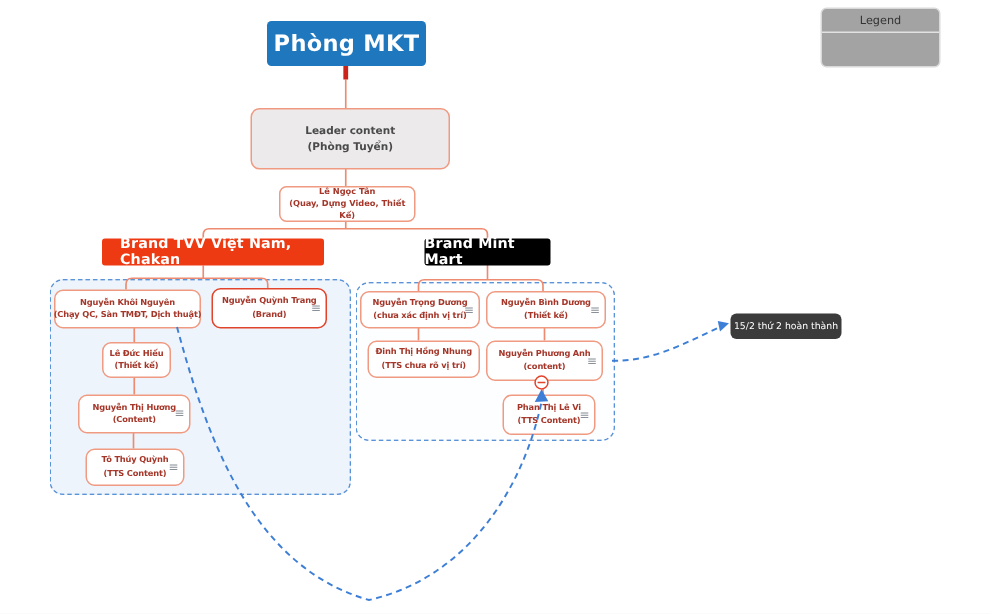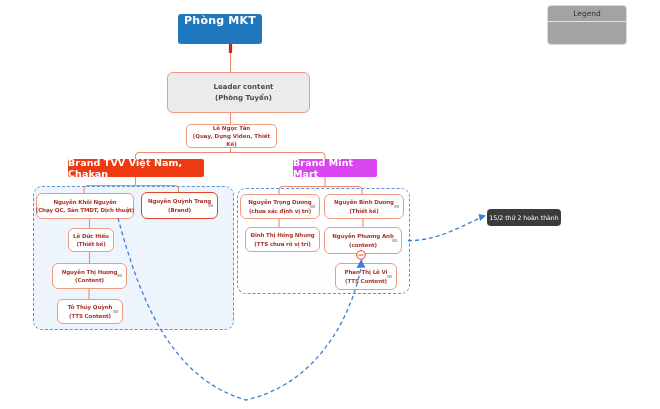--- a/index.html
+++ b/index.html
@@ -4,30 +4,30 @@
 <style>
   html,body{margin:0;padding:0;background:#fff;}
   .canvas{
     position:relative;width:660px;height:409px;background:#ffffff;
     font-family:"DejaVu Sans",sans-serif;overflow:hidden;
     outline:1px solid #ededed;
   }
   svg.layer{position:absolute;left:0;top:0;pointer-events:none;}
   
   .root-node{
-    position:absolute;left:178px;top:14px;width:84px;height:30px;
-    border-radius:3px;color:#fff;font-weight:bold;font-size:11px;
-    display:flex;justify-content:center;letter-spacing:.2px;
+    position:absolute;left:178px;top:14px;width:106px;height:30px;
+    border-radius:3px;color:#fff;font-weight:bold;font-size:15px;
+    display:flex;align-items:center;justify-content:center;letter-spacing:.2px;
   }
   
   .leader-box{
     position:absolute;left:167px;top:72px;width:131px;height:39px;
     background:#eceaea;border:1px solid #f09a82;border-radius:6px;
     color:#4a4a4a;font-weight:bold;font-size:7px;line-height:1.5;
-    display:flex;flex-direction:column;align-items:center;justify-content:center;text-align:center;padding-left:10px;
+    display:flex;flex-direction:column;align-items:center;justify-content:center;text-align:center;
   }
   
   .coord-box{
     position:absolute;left:186px;top:124px;width:89px;height:22px;
     background:#fff;border:1px solid #f09a82;border-radius:5px;
     color:#a5372a;font-weight:bold;font-size:5.5px;line-height:1.5;
     display:flex;flex-direction:column;align-items:center;justify-content:center;text-align:center;
   }
   
   .branch-header{
@@ -106,24 +106,24 @@
   <div class="leader-box">
     <span>Leader content</span>
     <span>(Phòng Tuyển)</span>
   </div>
 
   <div class="coord-box">
     <span>Lê Ngọc Tân</span>
     <span>(Quay, Dựng Video, Thiết Kế)</span>
   </div>
 
-  <div class="branch-header branch-left" style="background-color: rgb(238, 58, 18);">
+  <div class="branch-header branch-left" style="background-color: rgb(238, 58, 18); padding-left: 12px;">
     <span>Brand TVV Việt Nam, Chakan</span>
   </div>
-  <div class="branch-header branch-right" style="background-color: #d946ef; margin-left: 10px;">
+  <div class="branch-header branch-right" style="background-color: #000000;">
     <span>Brand Mint Mart</span>
   </div>
 
   <div class="node" style="left:36px;top:193px;width:96px;height:24px">
     <span>Nguyễn Khôi Nguyên</span>
     <span>(Chạy QC, Sàn TMĐT, Dịch thuật)</span>
   </div>
   <div class="node selected" style="left:141px;top:192px;width:75px;height:25px">
     <span>Nguyễn Quỳnh Trang</span>
     <span>(Brand)</span>

